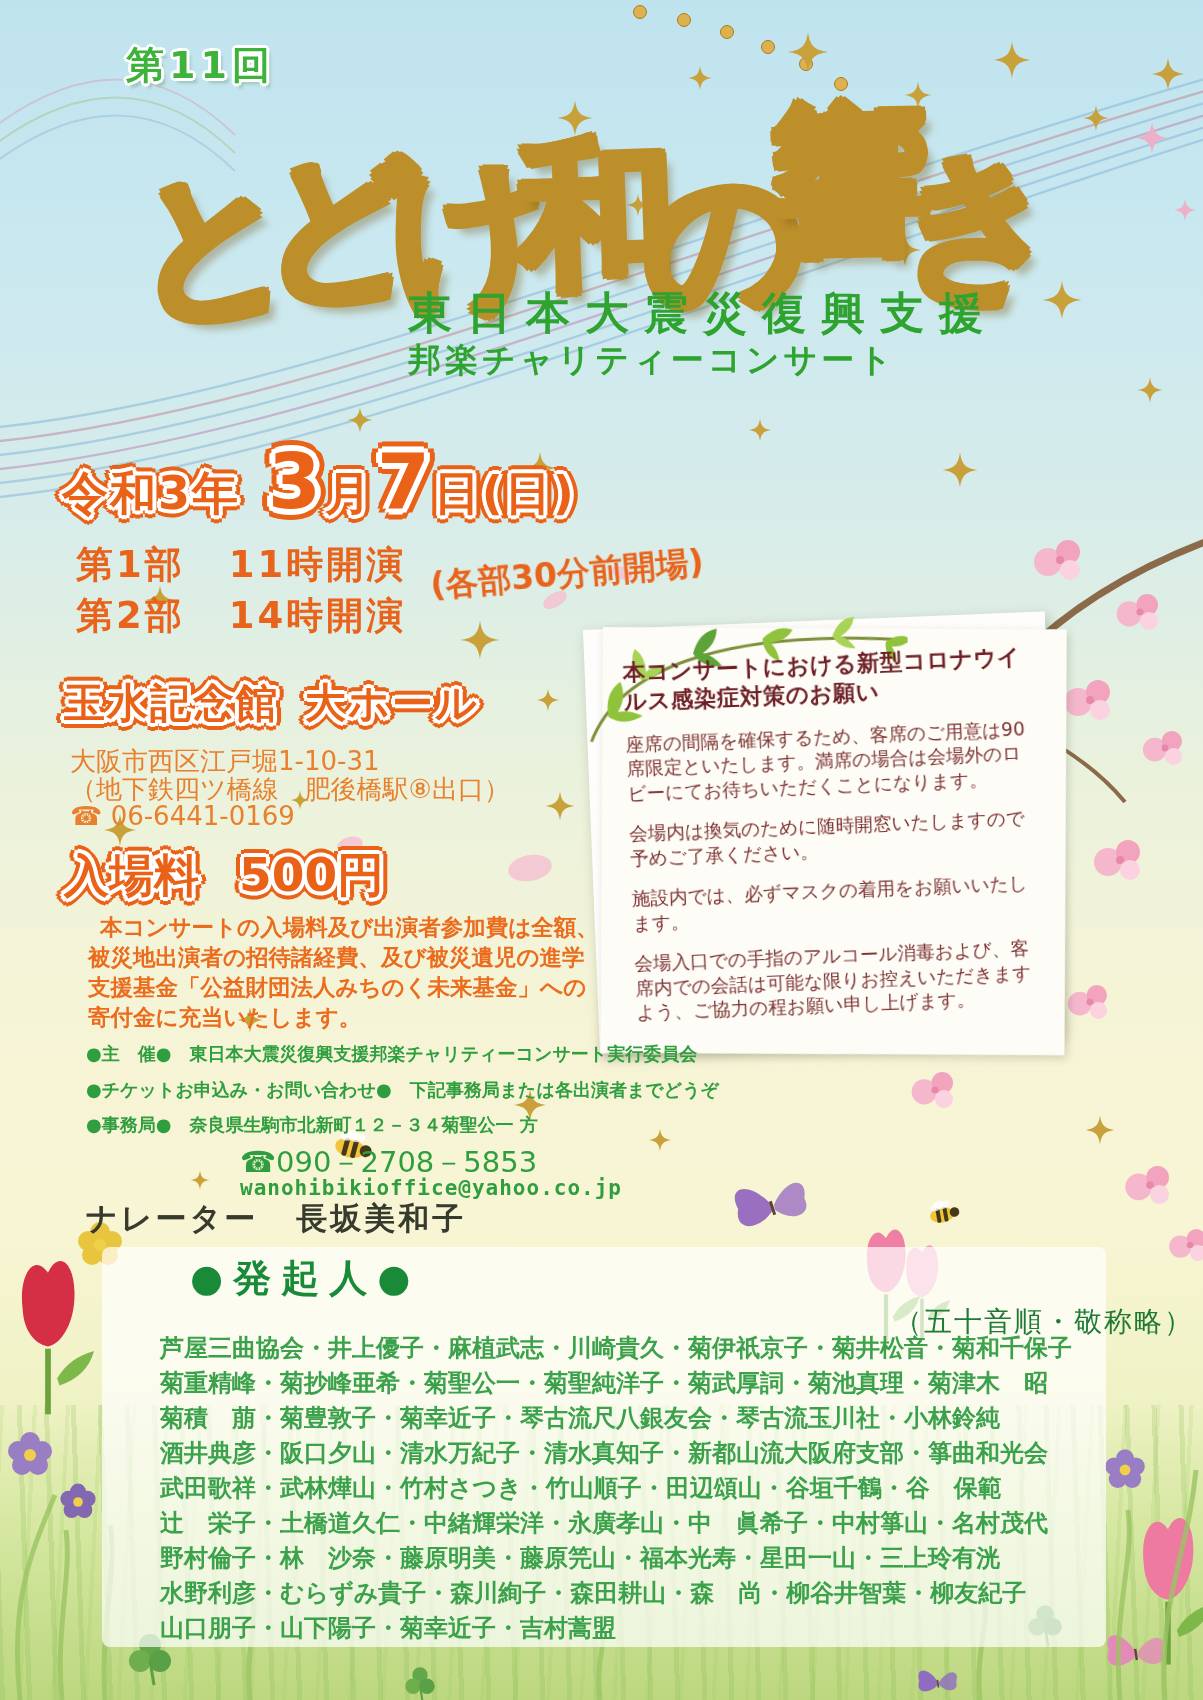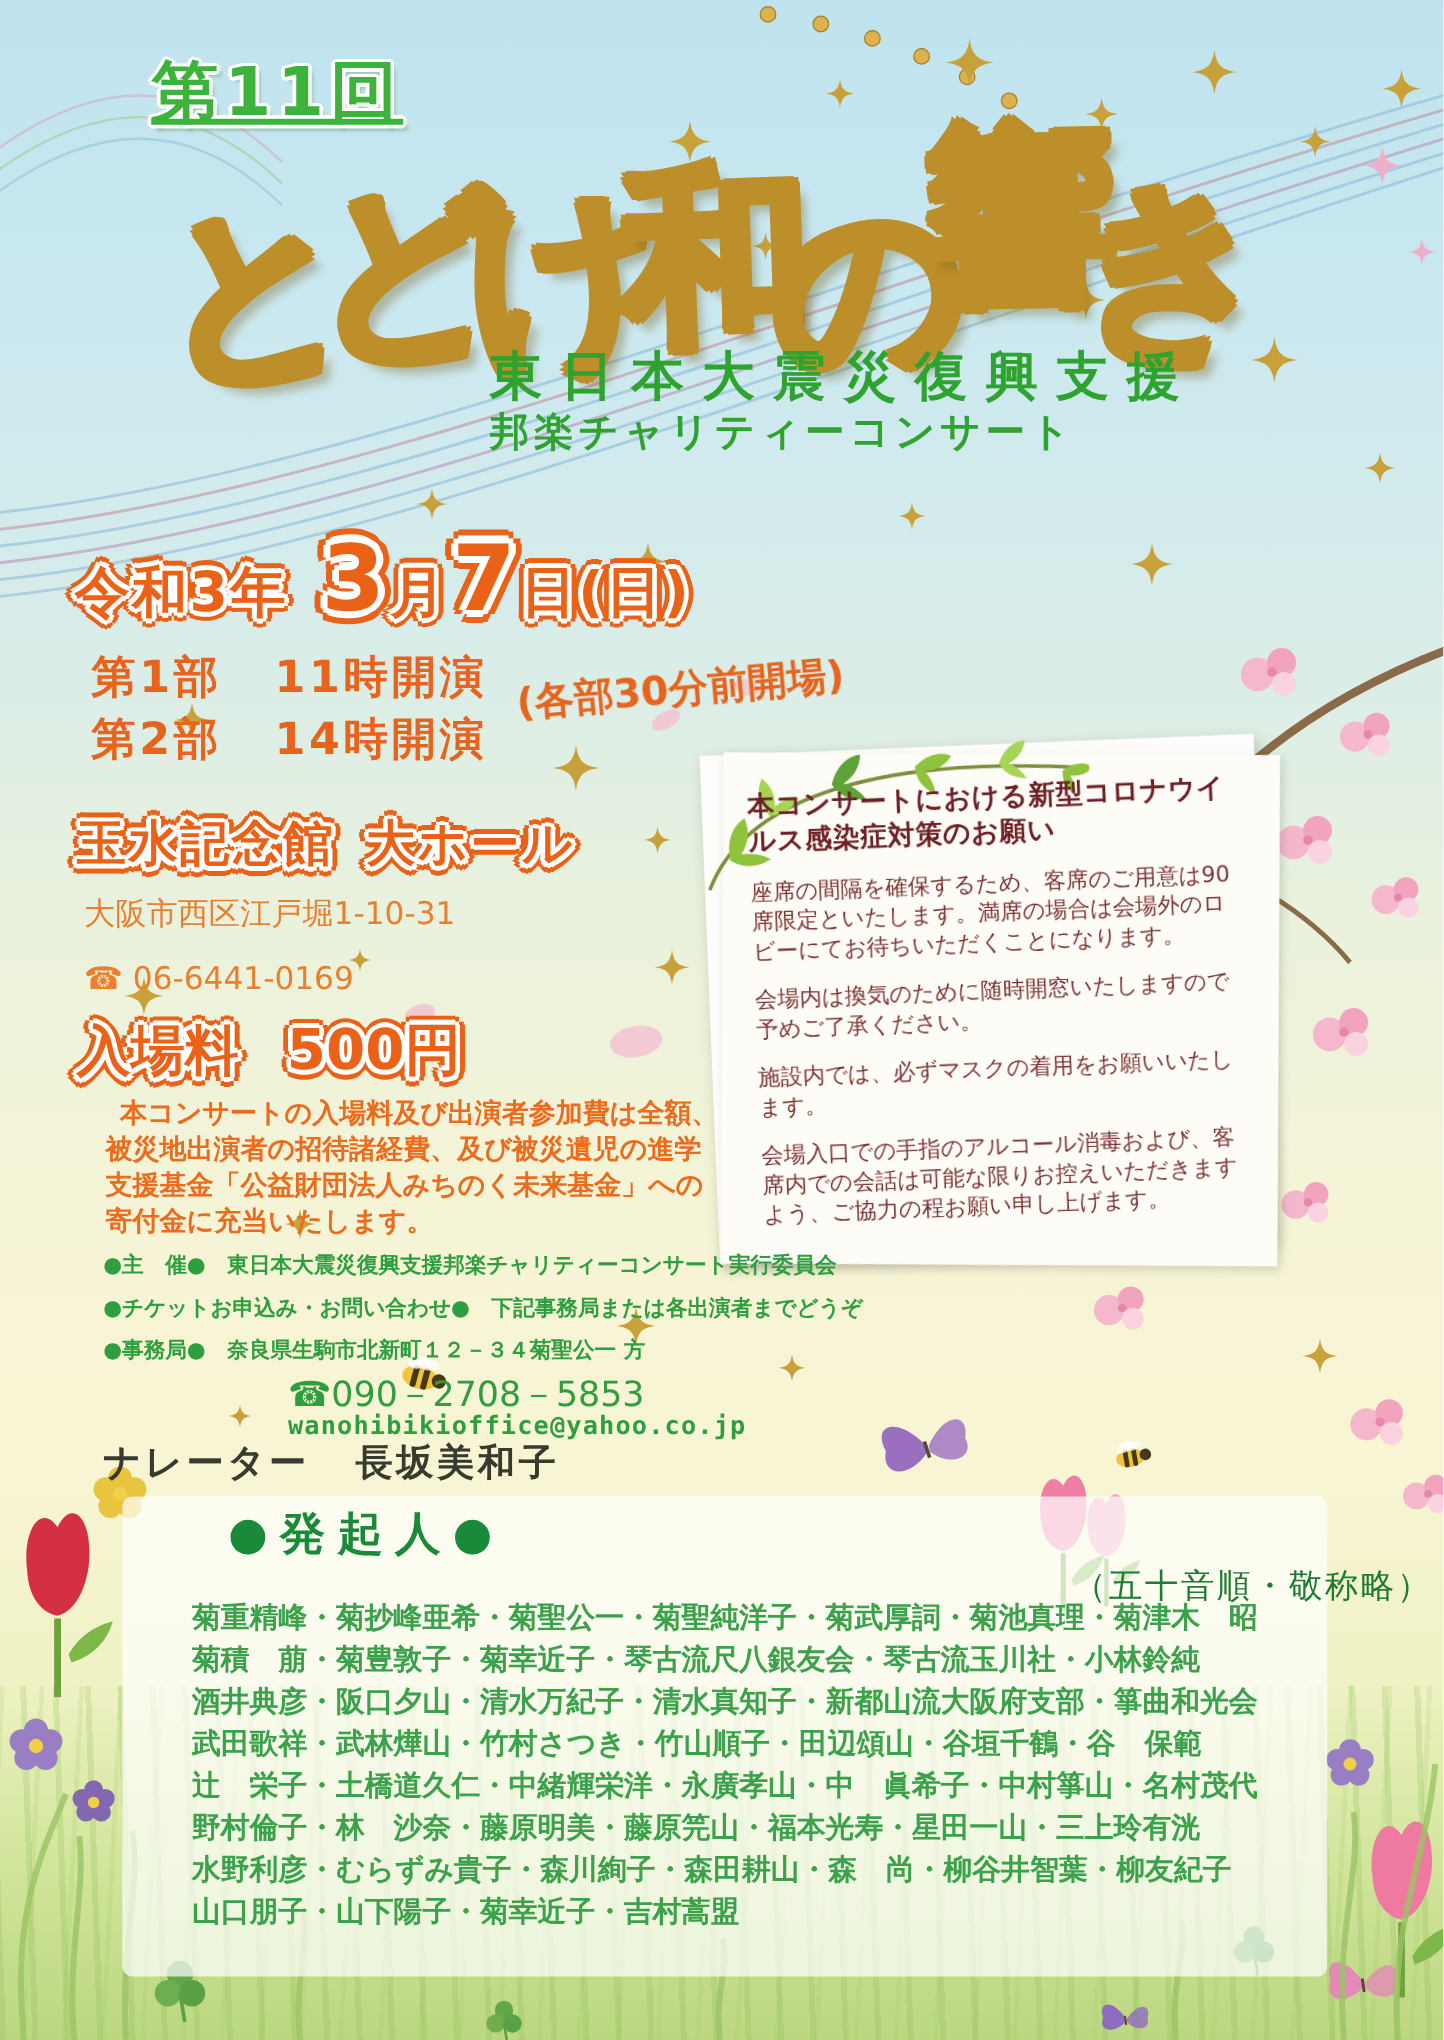--- a/index.html
+++ b/index.html
@@ -19,23 +19,23 @@
   
   .title-row{position:absolute;left:132px;top:96px;white-space:nowrap;z-index:4;}
   .tc{display:inline-block;font-size:158px;line-height:1;font-weight:bold;margin-right:-38px;
     -webkit-background-clip:text;background-clip:text;color:transparent;
     text-shadow:5px 0 0 #bd8f2b,-5px 0 0 #bd8f2b,0 5px 0 #bd8f2b,0 -5px 0 #bd8f2b,
       4px 4px 0 #bd8f2b,-4px 4px 0 #bd8f2b,4px -4px 0 #bd8f2b,-4px -4px 0 #bd8f2b,
       9px 11px 7px rgba(120,90,20,.35);}
   .tc.g{background-image:linear-gradient(178deg,#c6e47a 2%,#7cc139 38%,#57a826 70%,#3e8f1d 100%);}
   .tc.p{background-image:linear-gradient(178deg,#e71677 0%,#ee5f9d 45%,#f8bfd3 85%,#fcd9e4 100%);}
 
-  #edition{left:126px;top:40px;z-index:4;font-size:56px;font-weight:bold;letter-spacing:5px;color:#3eb33c;
+  #edition{left:126px;top:40px;z-index:4;font-size:38px;font-weight:bold;letter-spacing:5px;color:#3eb33c;
     text-shadow:-3px 0 0 #fff,3px 0 0 #fff,0 -3px 0 #fff,0 3px 0 #fff,-2px -2px 0 #fff,2px -2px 0 #fff,
-      -2px 2px 0 #fff,2px 2px 0 #fff,4px 5px 3px rgba(100,150,100,.4);text-decoration:underline;}
+      -2px 2px 0 #fff,2px 2px 0 #fff,4px 5px 3px rgba(100,150,100,.4);}
 
   #subtitle1{left:408px;top:284px;z-index:4;font-size:44px;font-weight:bold;letter-spacing:15px;color:#2fa32f;}
   #subtitle2{left:408px;top:338px;z-index:4;font-size:33px;font-weight:bold;letter-spacing:4px;color:#2fa32f;}
 
   
   .bubble{color:#ea6217;font-weight:bold;
     text-shadow:-3px -3px 0 #fff,3px -3px 0 #fff,-3px 3px 0 #fff,3px 3px 0 #fff,
       -4px 0 0 #fff,4px 0 0 #fff,0 -4px 0 #fff,0 4px 0 #fff,
       -7px -3px 0 #ea6217,7px -3px 0 #ea6217,-7px 3px 0 #ea6217,7px 3px 0 #ea6217,
       -3px -7px 0 #ea6217,3px -7px 0 #ea6217,-3px 7px 0 #ea6217,3px 7px 0 #ea6217,
@@ -309,20 +309,21 @@
   </div>
   <div class="abs session-line" id="session2">
     <span>第2部</span><span class="sp"></span><span>14時開演</span>
   </div>
   <div class="abs" id="door-note">(各部30分前開場)</div>
 
   <div class="abs bubble" id="venue">
     <span>玉水記念館</span><span class="sp"></span><span>大ホール</span>
   </div>
   <div class="abs addr" id="addr1">大阪市西区江戸堀1-10-31</div>
+  <div class="abs addr" id="addr2">（地下鉄四ツ橋線　肥後橋駅⑧出口）</div>
   <div class="abs addr" id="addr3">☎ 06-6441-0169</div>
 
   <div class="abs" id="admission">
     <span class="bubble lab">入場料</span><span class="bubble price">500円</span>
   </div>
   <div class="abs adm-note" id="adm0">本コンサートの入場料及び出演者参加費は全額、</div>
   <div class="abs adm-note" id="adm1">被災地出演者の招待諸経費、及び被災遺児の進学</div>
   <div class="abs adm-note" id="adm2">支援基金「公益財団法人みちのく未来基金」への</div>
   <div class="abs adm-note" id="adm3">寄付金に充当いたします。</div>
 
@@ -356,20 +357,21 @@
   <div class="abs" id="org-mail">wanohibikioffice@yahoo.co.jp</div>
 
   <div class="abs" id="narrator">
     <span>ナレーター</span><span class="nm">長坂美和子</span>
   </div>
 
   <div class="abs" id="panel">
     <div id="f-head">●発起人●</div>
     <div id="f-sub">（五十音順・敬称略）</div>
     <div id="names">
+      <div>芦屋三曲協会・井上優子・麻植武志・川崎貴久・菊伊祇京子・菊井松音・菊和千保子</div>
       <div>菊重精峰・菊抄峰亜希・菊聖公一・菊聖純洋子・菊武厚詞・菊池真理・菊津木　昭</div>
       <div>菊積　萠・菊豊敦子・菊幸近子・琴古流尺八銀友会・琴古流玉川社・小林鈴純</div>
       <div>酒井典彦・阪口夕山・清水万紀子・清水真知子・新都山流大阪府支部・箏曲和光会</div>
       <div>武田歌祥・武林燁山・竹村さつき・竹山順子・田辺頌山・谷垣千鶴・谷　保範</div>
       <div>辻　栄子・土橋道久仁・中緒輝栄洋・永廣孝山・中　眞希子・中村箏山・名村茂代</div>
       <div>野村倫子・林　沙奈・藤原明美・藤原笎山・福本光寿・星田一山・三上玲有洸</div>
       <div>水野利彦・むらずみ貴子・森川絢子・森田耕山・森　尚・柳谷井智葉・柳友紀子</div>
       <div>山口朋子・山下陽子・菊幸近子・吉村蒿盟</div>
     </div>
   </div>

